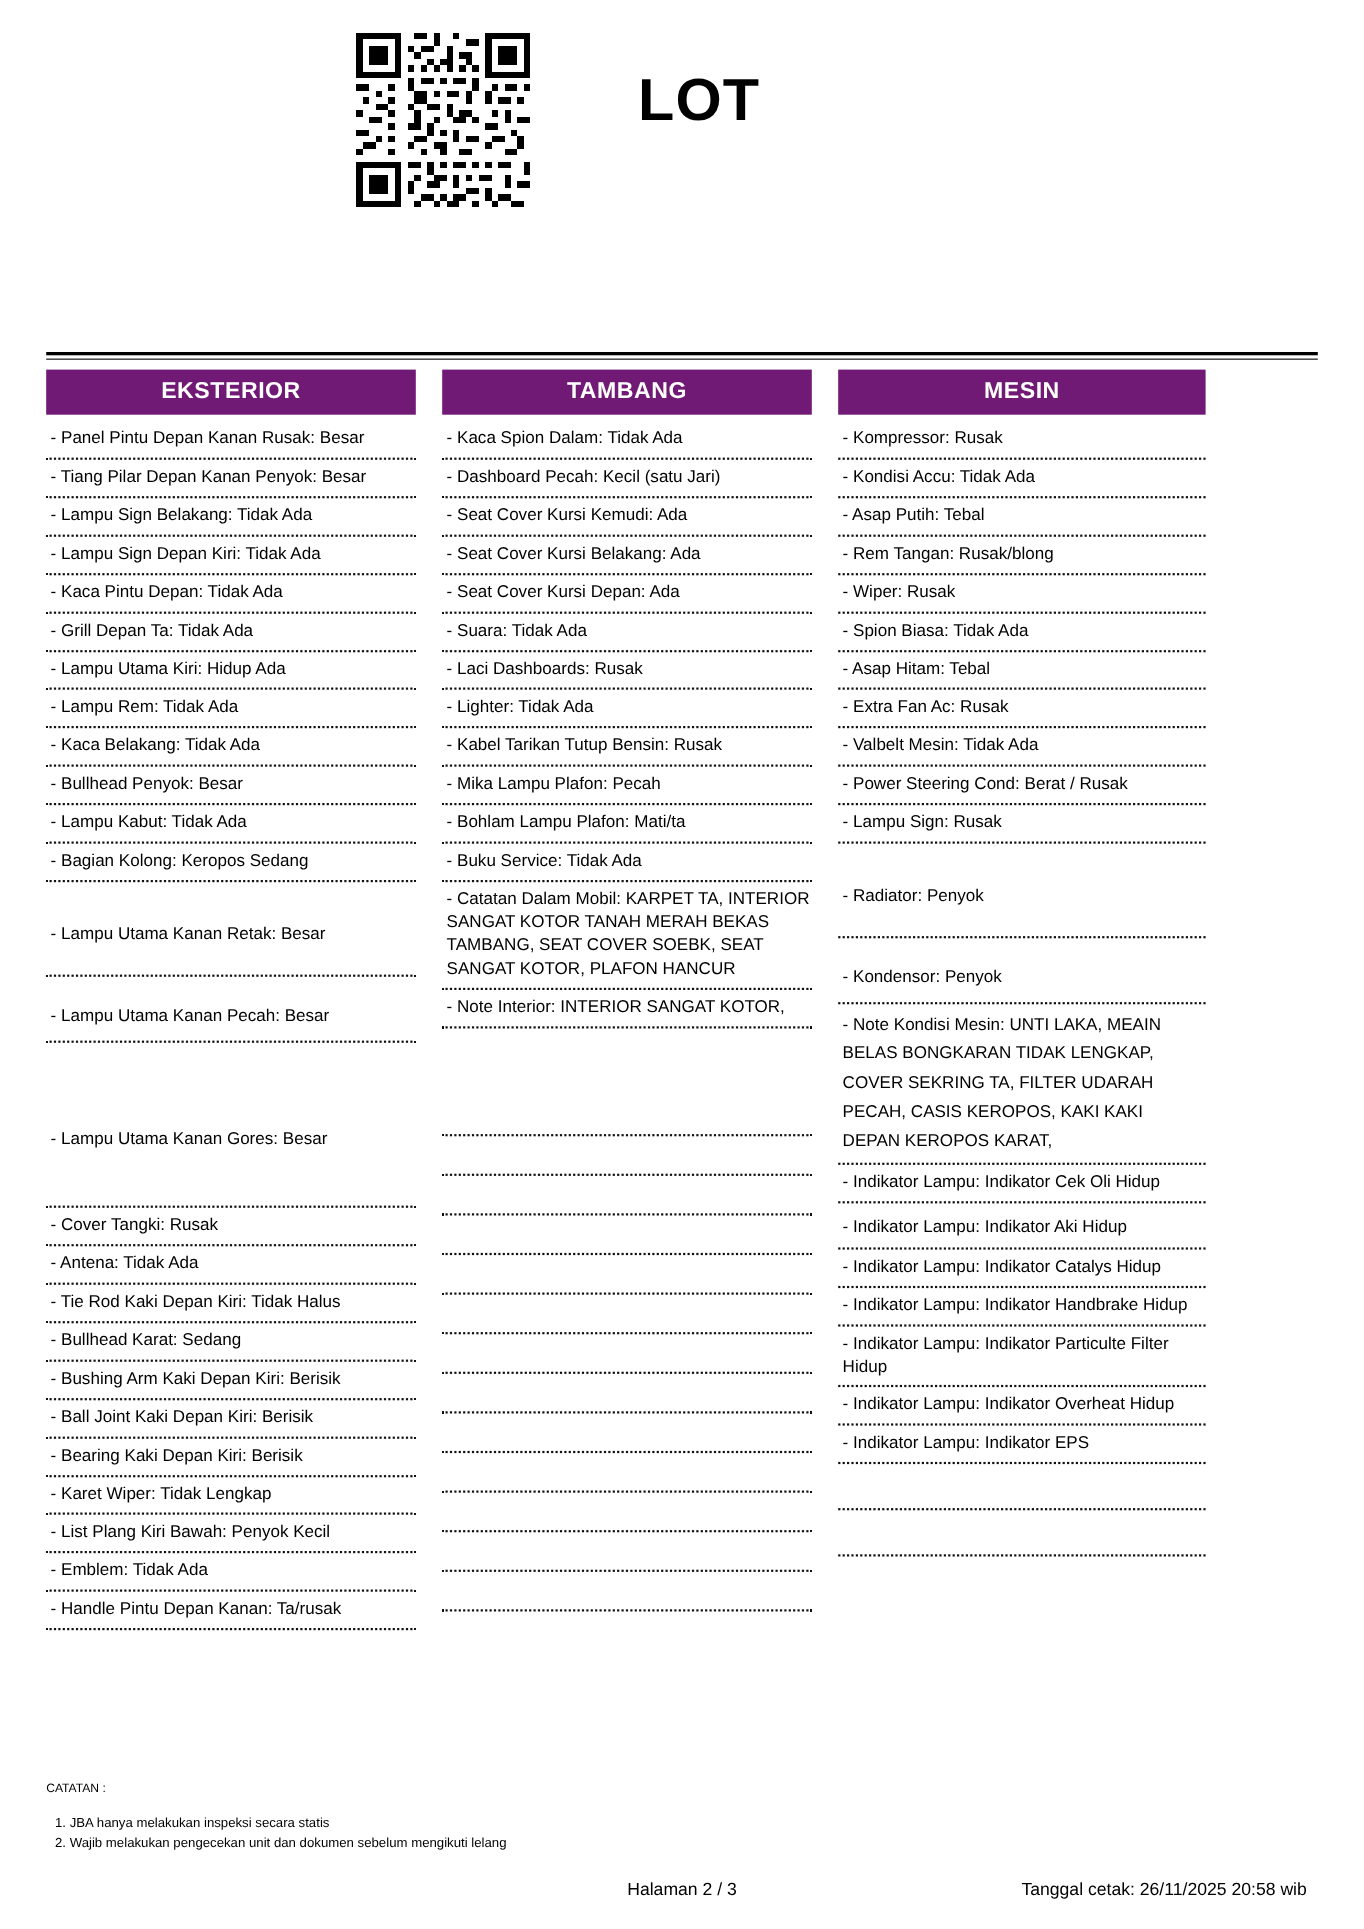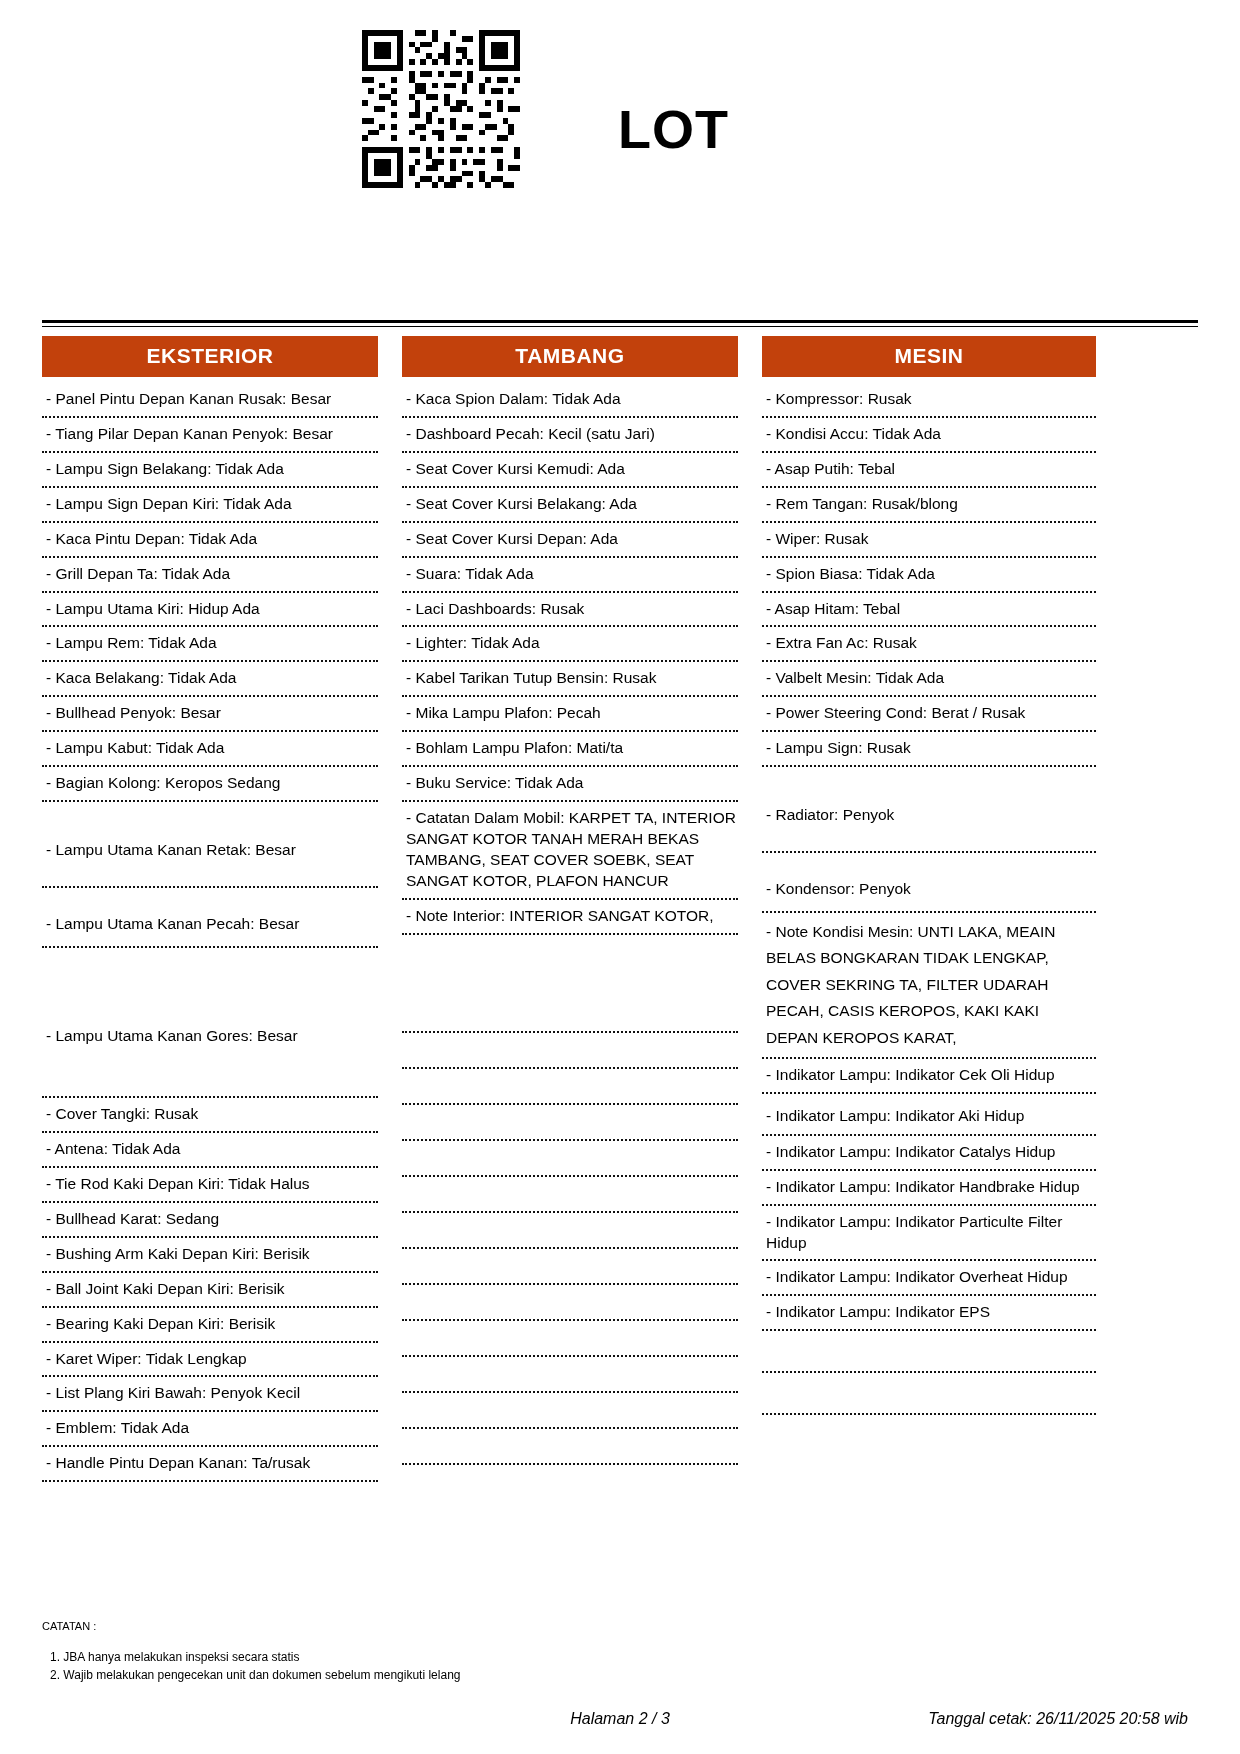--- a/index.html
+++ b/index.html
@@ -19,23 +19,22 @@
     position: relative;
     width: 1240px;
     height: 1754px;
     box-sizing: border-box;
     padding: 0;
   }
 
   
   .header {
     display: flex;
-    align-items: center;
+    align-items: flex-start;
     padding: 24px 0 0 0;
-    margin-left: 38px;
   }
   .qr-wrap {
     width: 170px;
     height: 170px;
     margin-left: 318px;
     display: block;
   }
   .qr-wrap svg { display: block; }
   .lot-title {
     margin-left: 92px;
@@ -70,21 +69,21 @@
     display: flex;
     gap: 24px;
   }
   .col {
     width: 336px;
     flex: 0 0 336px;
   }
   .col.mesin { flex: 0 0 334px; width: 334px; }
 
   .col-head {
-    background: #c2410c;
+    background: #701a75;
     color: #fff;
     text-align: center;
     font-size: 21px;
     font-weight: bold;
     letter-spacing: 0.5px;
     padding: 8px 0 9px 0;
     margin-bottom: 6px;
   }
 
   .item {
@@ -121,21 +120,20 @@
     font-size: 12px;
     margin-left: 8px;
     line-height: 1.45;
   }
   .footer-bottom {
     display: flex;
     justify-content: center;
     align-items: baseline;
     margin-top: 26px;
     position: relative;
-    font-style: italic;
   }
   .page-num {
     font-size: 16px;
   }
   .print-date {
     font-size: 16px;
     position: absolute;
     right: 10px;
     top: 0;
   }

